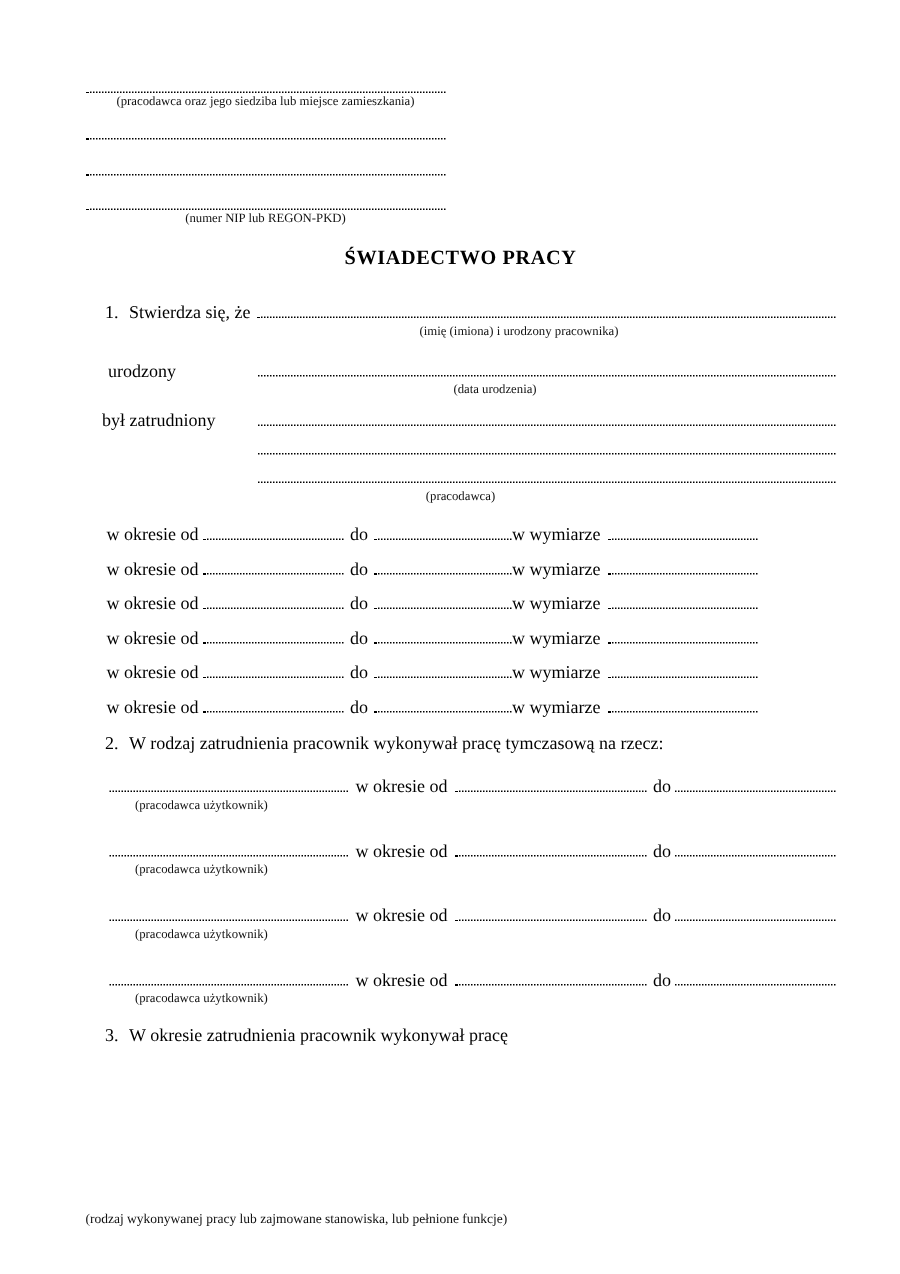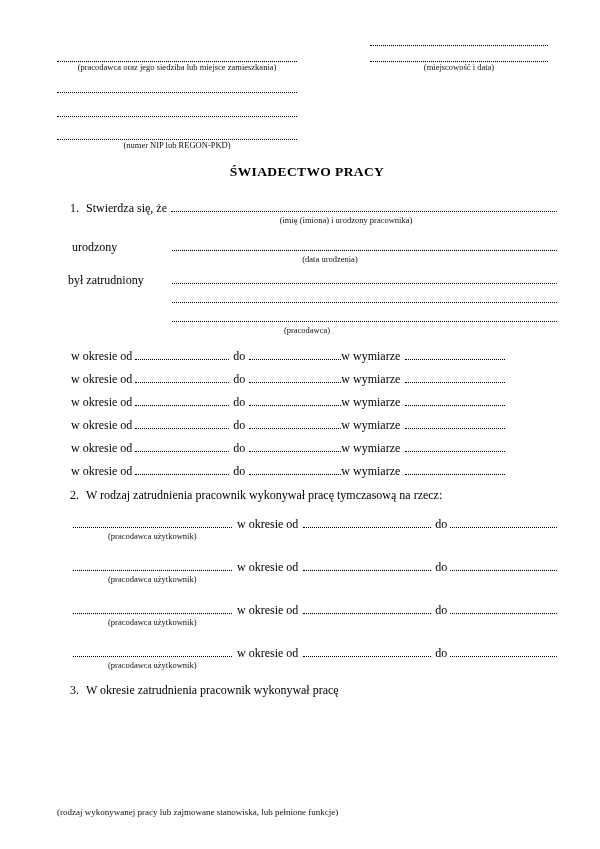--- a/index.html
+++ b/index.html
@@ -55,40 +55,35 @@
   .d3 { width:100px; margin-left:5px; }
 
   .heading-row { margin-top:7px; }
   .s2block { margin-top:15px; }
   .s2block.first { margin-top:12px; }
   .s2d1 { margin-left:16px; width:159px; }
   .s2from { margin-left:5px; }
   .s2d2 { width:128px; margin-left:5px; }
   .s2to { margin-left:4px; }
   .s2d3 { flex:1 1 auto; margin-left:3px; }
-  .cap-user { margin-left:51px; }
+  .cap-user { margin-left:33px; }
 
   .r-s3 { margin-top:9px; }
 
   .footer-caption {
     position:absolute; left:57px; right:43px; top:806px;
     font-size:9px; line-height:12px; color:#111;
   }
 </style>
 </head>
 <body>
 
 <div class="page">
 
   <div class="header">
-    <div class="hdr-right">
-      <div class="hline"></div>
-      <div class="hline l2"></div>
-      <div class="caption">(miejscowość i data)</div>
-    </div>
     <div class="hdr-left">
       <div class="hline"></div>
       <div class="caption">(pracodawca oraz jego siedziba lub miejsce zamieszkania)</div>
       <div class="hline l2"></div>
       <div class="hline l3"></div>
       <div class="hline l4"></div>
       <div class="caption">(numer NIP lub REGON-PKD)</div>
     </div>
   </div>
 

